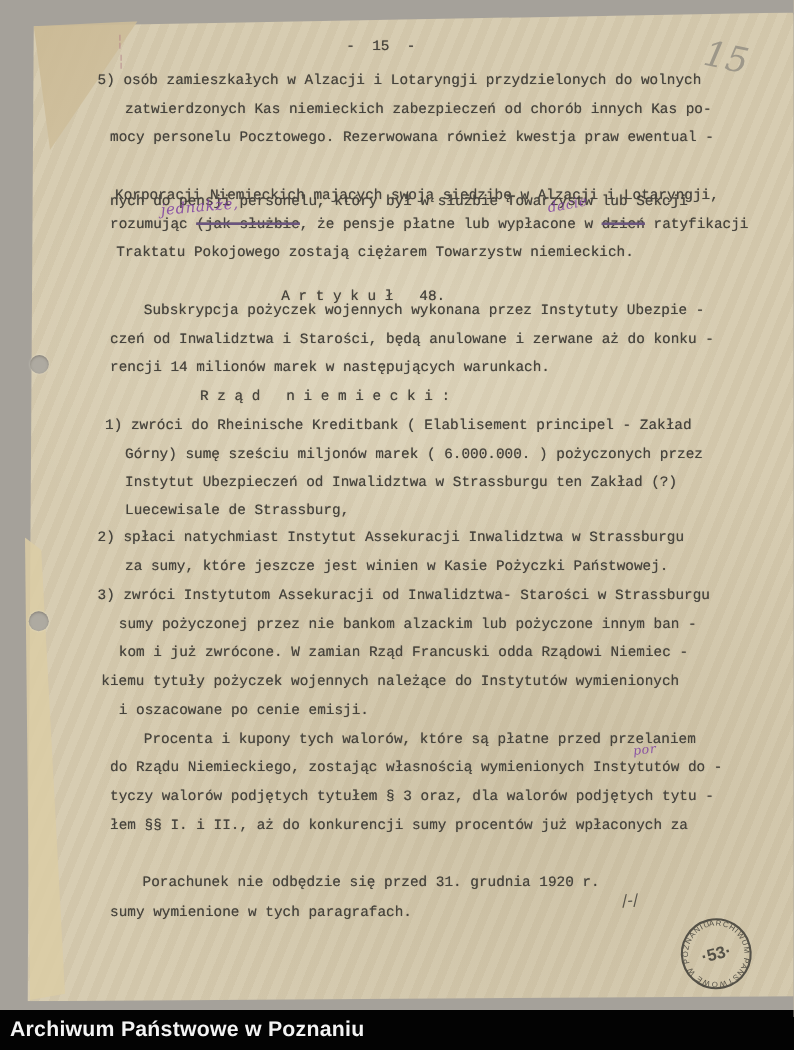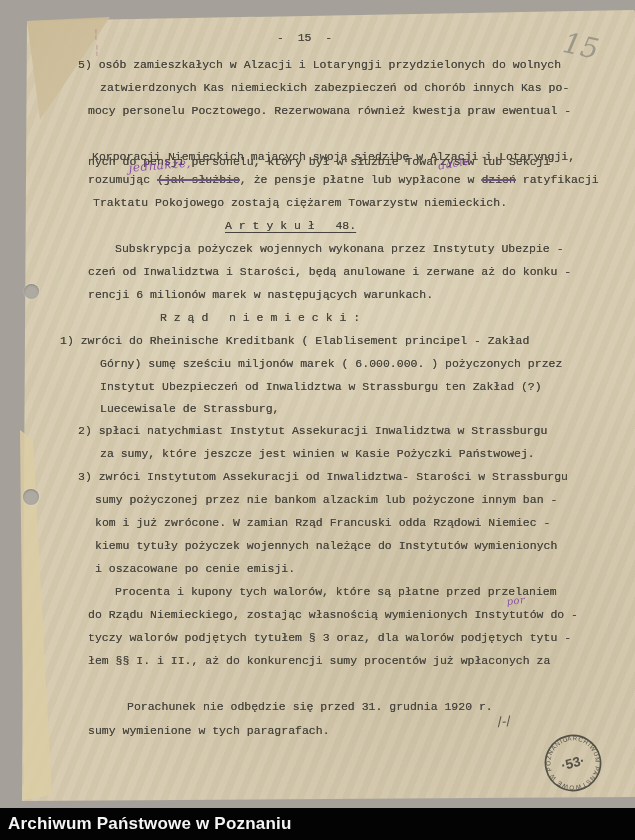--- a/index.html
+++ b/index.html
@@ -38,21 +38,21 @@
   #hole-1{left:24px;top:284px;width:15px;height:15px;}
   #hole-2{left:23px;top:489px;width:16px;height:16px;}
 
   
   .tline{
     position:absolute;white-space:pre;
     font-family:"Liberation Mono", monospace;
     font-size:11.5px;line-height:14px;color:#46433c;
     text-shadow:0 0 0.6px rgba(70,67,60,.7);
   }
-  .tline.underline{text-decoration:underline;text-underline-offset:3px;text-decoration-thickness:1.2px;}
+  .tline.underline{text-underline-offset:3px;text-decoration-thickness:1.2px;margin-top:12px;}
   .tline .strike{
     text-decoration:line-through;
     text-decoration-color:#6b5580;
     text-decoration-thickness:1.6px;
   }
   
   .annot{position:absolute;white-space:pre;transform-origin:left top;}
   .annot.purple{
     font-family:"DejaVu Serif", serif;font-style:italic;
     color:#7e3fa3;opacity:.85;letter-spacing:.5px;
@@ -100,39 +100,39 @@
       <div class="tline" style="left: 78px; top: 58px;"><span>5) osób zamieszkałych w Alzacji i Lotaryngji przydzielonych do wolnych</span></div>
       <div class="tline" style="left: 100px; top: 81px;"><span>zatwierdzonych Kas niemieckich zabezpieczeń od chorób innych Kas po-</span></div>
       <div class="tline" style="left: 88px; top: 104px;"><span>mocy personelu Pocztowego. Rezerwowana również kwestja praw ewentual -</span></div>
       <div class="tline" style="left: 88px; top: 127px; margin-top: 28px;"><span>nych do pensji personelu, który był w służbie Towarzystw lub Sekcji</span></div>
       <div class="tline" style="left: 92px; top: 150px;"><span>Korporacji Niemieckich mających swoją siedzibę w Alzacji i Lotaryngji,</span></div>
       <div class="tline" style="left: 88px; top: 173px;"><span>rozumując </span><span class="strike">(jak służbie</span><span>, że pensje płatne lub wypłacone w </span><span class="strike">dzień</span><span> ratyfikacji</span></div>
       <div class="tline" style="left: 93px; top: 196px;"><span>Traktatu Pokojowego zostają ciężarem Towarzystw niemieckich.</span></div>
       <div class="tline underline" style="left: 225px; top: 219px;"><span>A r t y k u ł   48.</span></div>
       <div class="tline" style="left: 115px; top: 242px;"><span>Subskrypcja pożyczek wojennych wykonana przez Instytuty Ubezpie -</span></div>
       <div class="tline" style="left: 88px; top: 265px;"><span>czeń od Inwalidztwa i Starości, będą anulowane i zerwane aż do konku -</span></div>
-      <div class="tline" style="left: 88px; top: 288px;"><span>rencji 6 milionów marek w następujących warunkach.</span></div>
+      <div class="tline" style="left: 88px; top: 288px;"><span>rencji 14 milionów marek w następujących warunkach.</span></div>
       <div class="tline" style="left: 160px; top: 311px;"><span>R z ą d   n i e m i e c k i :</span></div>
-      <div class="tline" style="left: 60px; top: 334px;"><span>1) zwróci do Rheinische Kreditbank ( Elablisement principel - Zakład</span></div>
+      <div class="tline" style="left: 84px; top: 334px;"><span>1) zwróci do Rheinische Kreditbank ( Elablisement principel - Zakład</span></div>
       <div class="tline" style="left: 100px; top: 357px;"><span>Górny) sumę sześciu miljonów marek ( 6.000.000. ) pożyczonych przez</span></div>
       <div class="tline" style="left: 100px; top: 380px;"><span>Instytut Ubezpieczeń od Inwalidztwa w Strassburgu ten Zakład (?)</span></div>
       <div class="tline" style="left: 100px; top: 402px;"><span>Luecewisale de Strassburg,</span></div>
       <div class="tline" style="left: 78px; top: 424px;"><span>2) spłaci natychmiast Instytut Assekuracji Inwalidztwa w Strassburgu</span></div>
       <div class="tline" style="left: 100px; top: 447px;"><span>za sumy, które jeszcze jest winien w Kasie Pożyczki Państwowej.</span></div>
       <div class="tline" style="left: 78px; top: 470px;"><span>3) zwróci Instytutom Assekuracji od Inwalidztwa- Starości w Strassburgu</span></div>
       <div class="tline" style="left: 95px; top: 493px;"><span>sumy pożyczonej przez nie bankom alzackim lub pożyczone innym ban -</span></div>
       <div class="tline" style="left: 95px; top: 516px;"><span>kom i już zwrócone. W zamian Rząd Francuski odda Rządowi Niemiec -</span></div>
-      <div class="tline" style="left: 95px; top: 539px;"><span>kiemu tytuły pożyczek wojennych należące do Instytutów wymienionych</span></div>
+      <div class="tline" style="left: 81px; top: 539px;"><span>kiemu tytuły pożyczek wojennych należące do Instytutów wymienionych</span></div>
       <div class="tline" style="left: 95px; top: 562px;"><span>i oszacowane po cenie emisji.</span></div>
       <div class="tline" style="left: 115px; top: 585px;"><span>Procenta i kupony tych walorów, które są płatne przed przelaniem</span></div>
       <div class="tline" style="left: 88px; top: 608px;"><span>do Rządu Niemieckiego, zostając własnością wymienionych Instytutów do -</span></div>
       <div class="tline" style="left: 88px; top: 631px;"><span>tyczy walorów podjętych tytułem § 3 oraz, dla walorów podjętych tytu -</span></div>
       <div class="tline" style="left: 88px; top: 654px;"><span>łem §§ I. i II., aż do konkurencji sumy procentów już wpłaconych za</span></div>
       <div class="tline" style="left: 88px; top: 677px; margin-top: 47px;"><span>sumy wymienione w tych paragrafach.</span></div>
-      <div class="tline" style="left: 127px; top: 700px;"><span>Porachunek nie odbędzie się przed 31. grudnia 1920 r.</span></div>
+      <div class="tline" style="left: 114px; top: 700px;"><span>Porachunek nie odbędzie się przed 31. grudnia 1920 r.</span></div>
     </div>
   <div id="annot-layer">
       <div class="annot pencil" style="left: 567px; top: 26px; font-size: 28px; transform: rotate(12deg);">15</div>
       <div class="annot purple" style="left: 128px; top: 161px; font-size: 12px; transform: rotate(-5deg);">jednakże,</div>
       <div class="annot purple" style="left: 437px; top: 160px; font-size: 11px; transform: rotate(-10deg);">dacie</div>
       <div class="annot purple" style="left: 506px; top: 596px; font-size: 10px; transform: rotate(-6deg);">por</div>
       <div class="annot pink" style="left: 92px; top: 26px; font-size: 13px; transform: rotate(0deg);">¦</div>
       <div class="annot pink" style="left: 93px; top: 42px; font-size: 13px; transform: rotate(0deg);">¦</div>
       <div class="annot dark" style="left: 497px; top: 714px; font-size: 13px; transform: rotate(-4deg);">/-/</div>
     </div>

